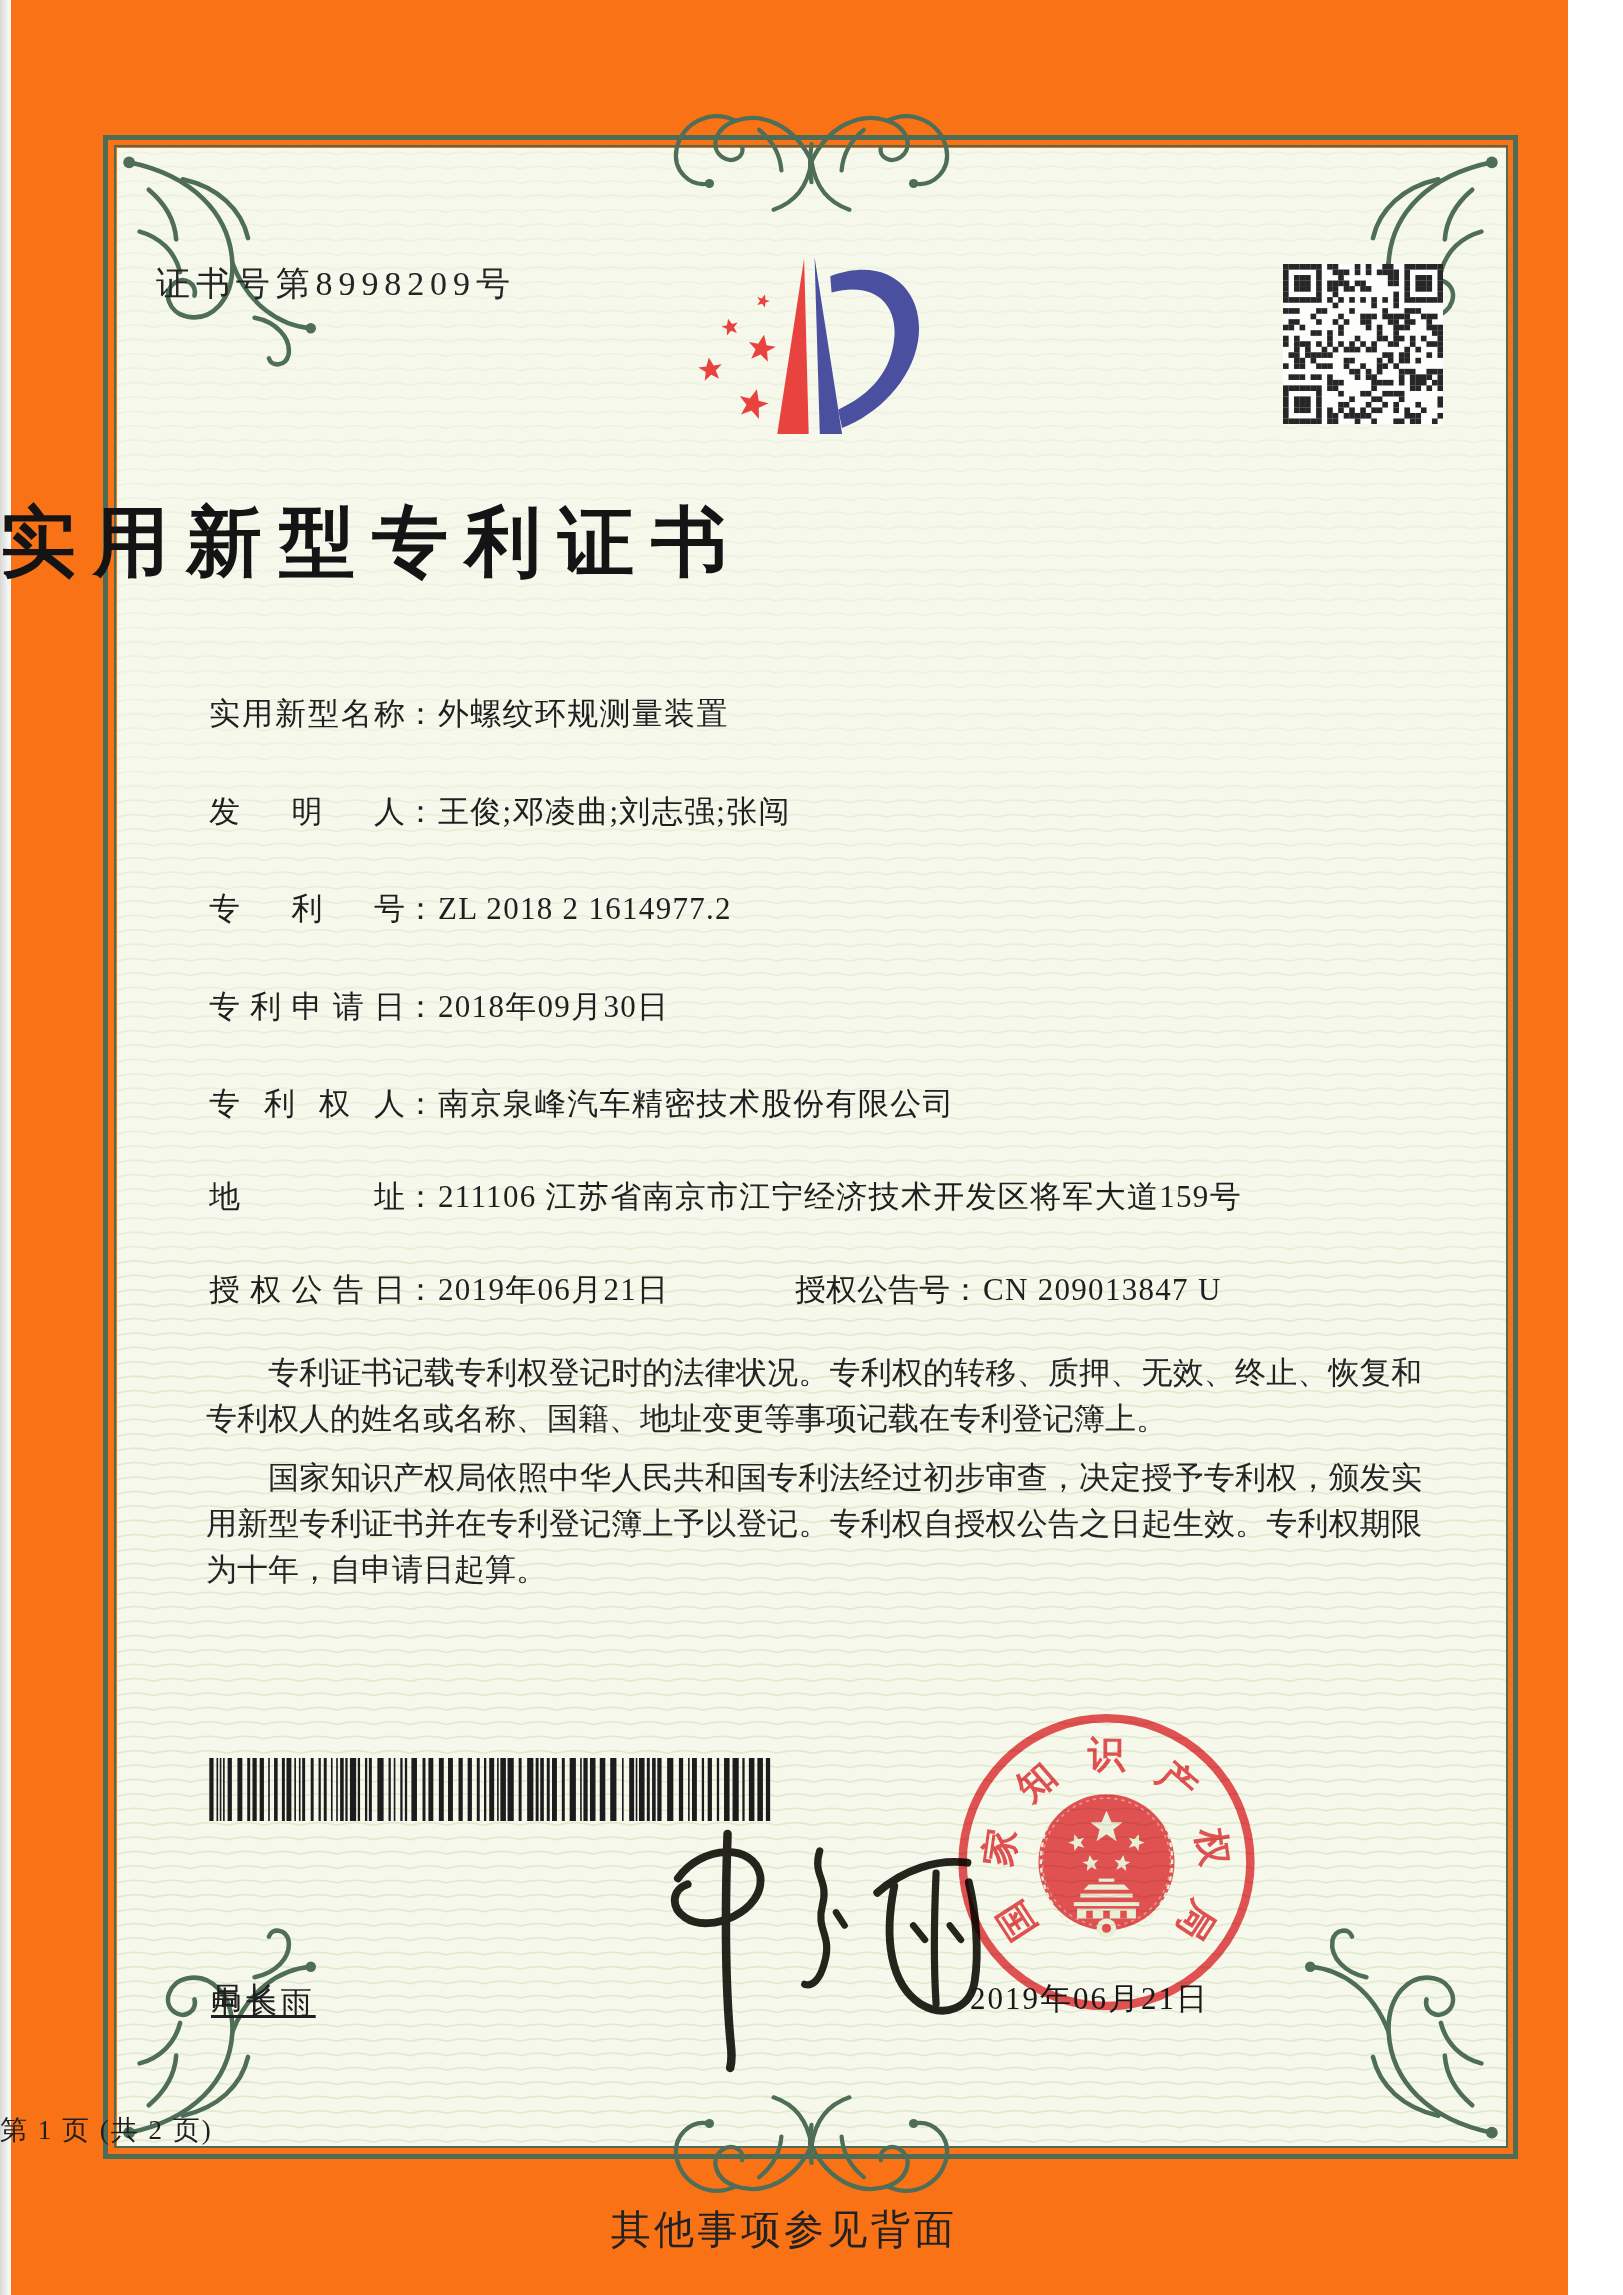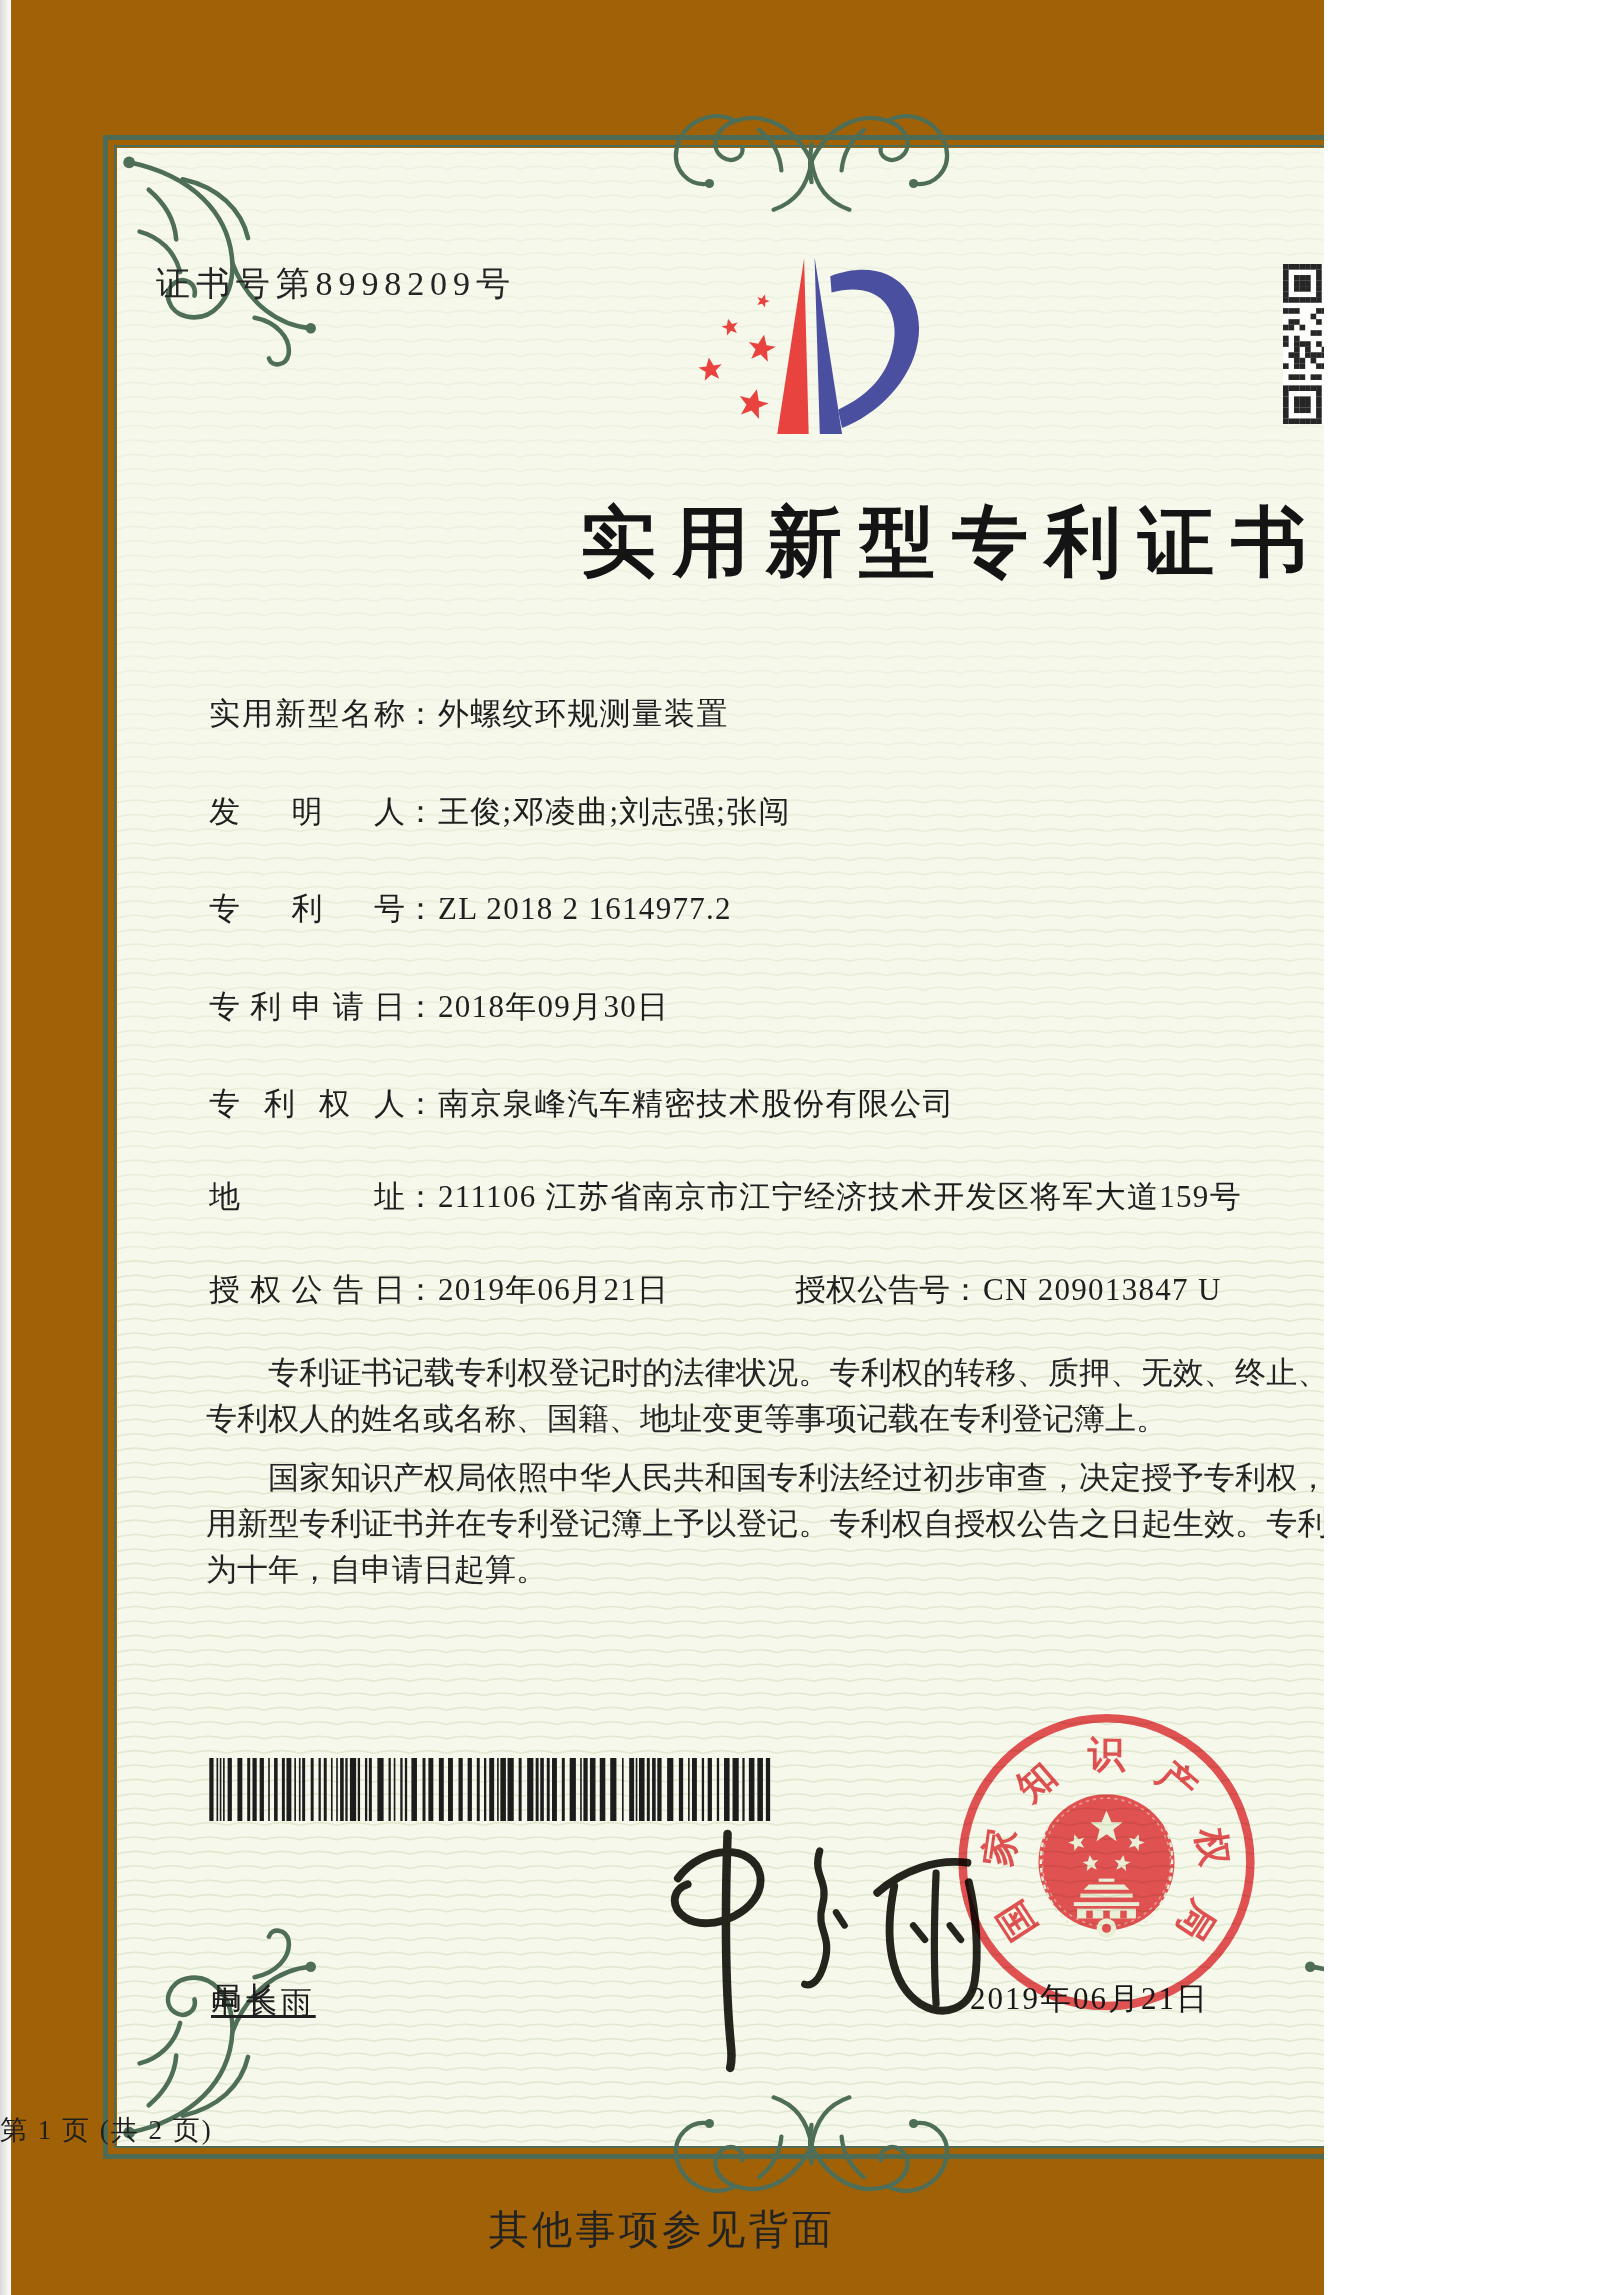--- a/index.html
+++ b/index.html
@@ -1,33 +1,33 @@
 <!DOCTYPE html>
 <html style="font-size:10.5px"><head>
 <meta charset="utf-8">
 <style>
   html,body{margin:0;padding:0;background:#ffffff;}
-  #page{position:relative;width:1324px;height:2295px;background:#a16207;overflow:hidden;
+  #page{position:relative;width:1568px;height:2295px;background:#f97316;overflow:hidden;
         font-family:"Liberation Serif","DejaVu Serif",serif;color:#1f1f1f;}
   .abs{position:absolute;}
   
   .scan-strip{left:0;top:0;width:10.5px;height:100%;
       background:linear-gradient(to right,#d8d8d6,#f4f4f2 70%,#fefefd);}
   
   .frame-outer{left:103px;top:135px;width:1415px;height:2024px;
       border:5.9px solid #4e6b56;box-sizing:border-box;background:transparent;}
   .frame-inner{left:114px;top:145px;width:1394px;height:2003px;
       border:2.6px solid #4e6b56;box-sizing:border-box;}
   .guilloche{left:117px;top:148px;width:1389px;height:1998px;}
   .flourish{color:#4e6e57;}
   
   .cert-no{left:156px;top:261px;font-size:34px;letter-spacing:5.9px;color:#242424;}
   .qr-wrap{left:1283px;top:264px;width:160px;height:160px;}
   .logo-wrap{left:681px;top:216px;width:275px;height:229px;}
-  .title{left:0;right:0;top:492px;text-align:right;font-size:76px;font-weight:bold;
+  .title{left:0;right:0;top:492px;text-align:left;font-size:76px;font-weight:bold;
       letter-spacing:17px;color:#141414;}
   
   .fields{left:209px;top:693px;width:1217px;font-size:31px;}
   .frow{position:absolute;left:0;white-space:nowrap;}
   .flabel{display:inline-block;width:196px;text-align:justify;text-align-last:justify;}
   .fvalue{margin-left:2px;letter-spacing:1.3px;}
   .grant-no{position:absolute;left:586px;top:0;white-space:nowrap;}
   
   .paras{left:206px;top:1350px;width:1216px;font-size:31px;line-height:46px;
       text-align:justify;color:#242424;}

